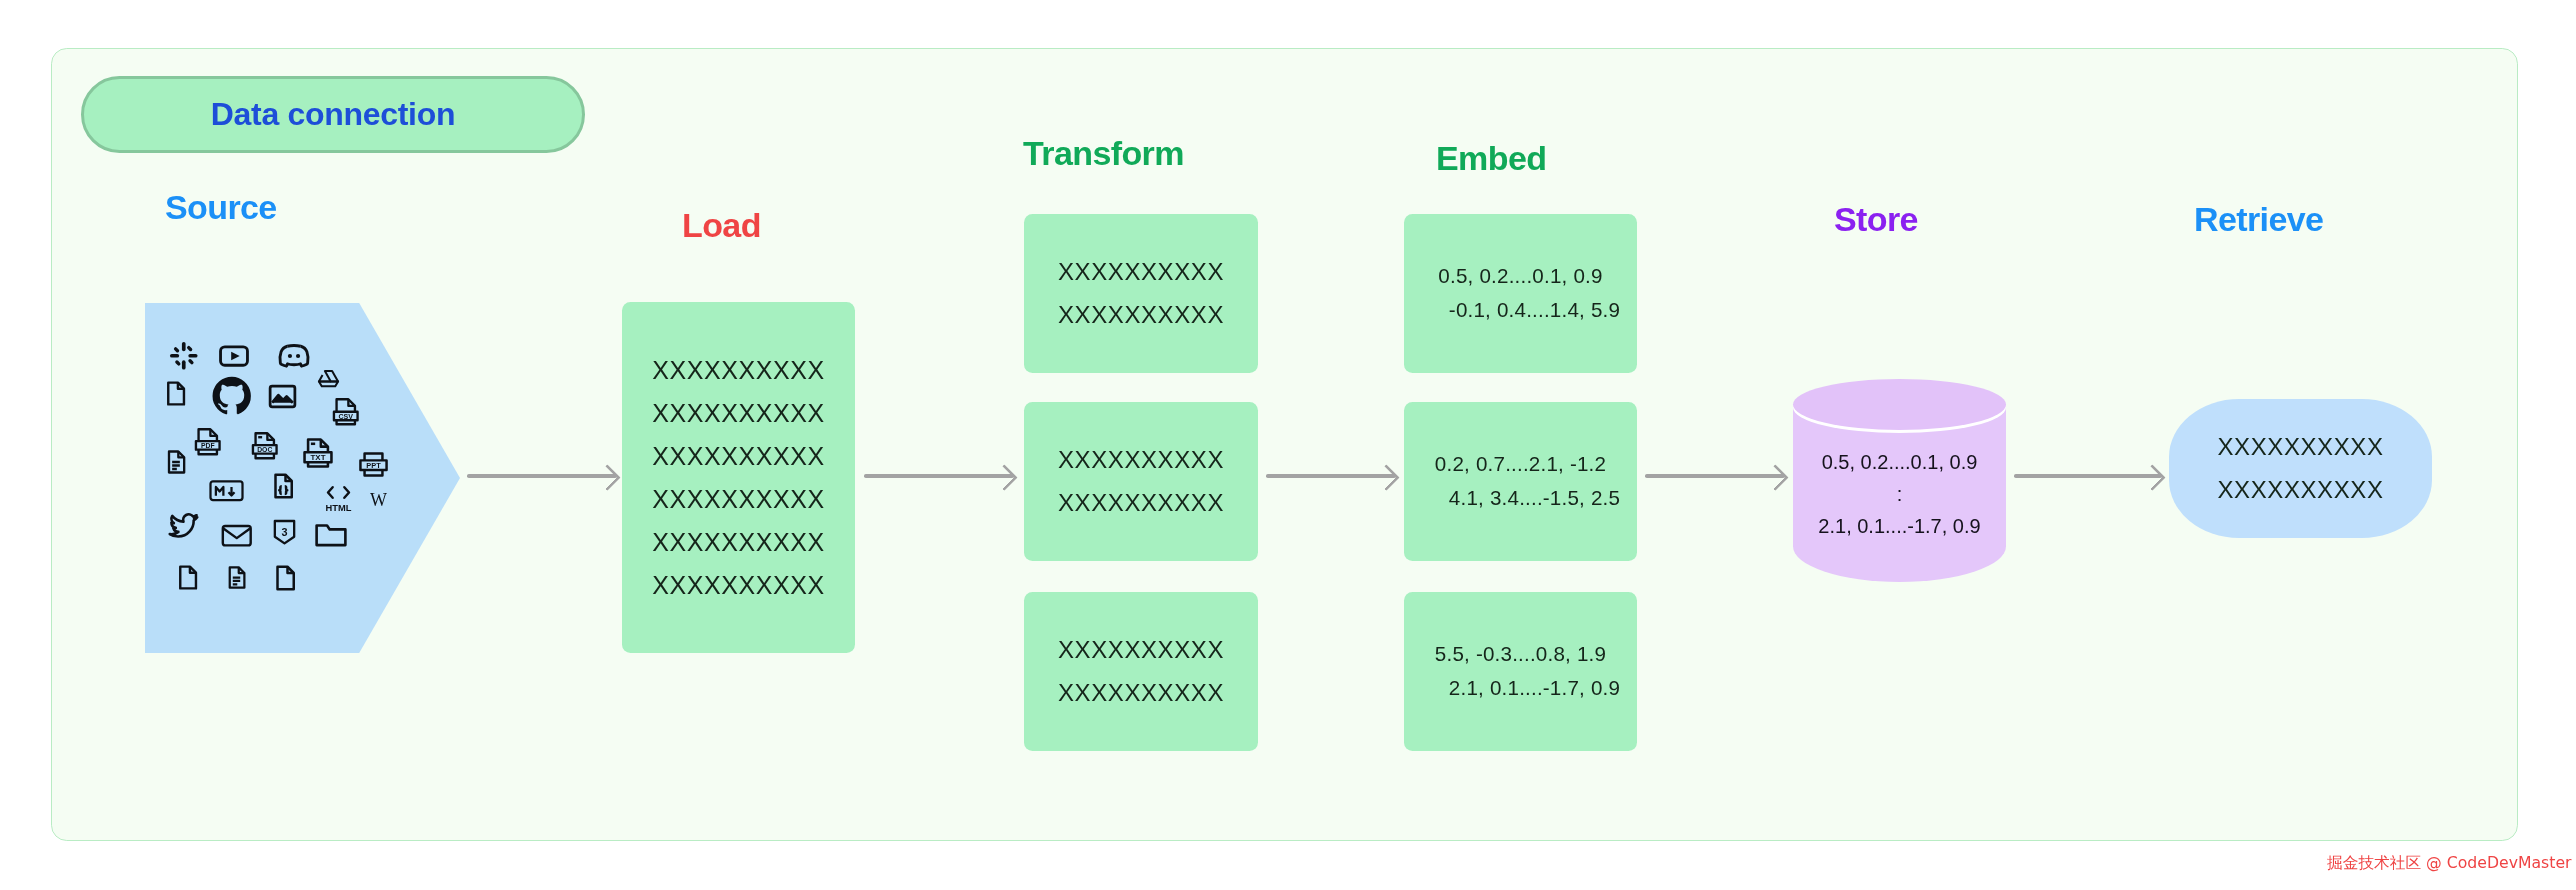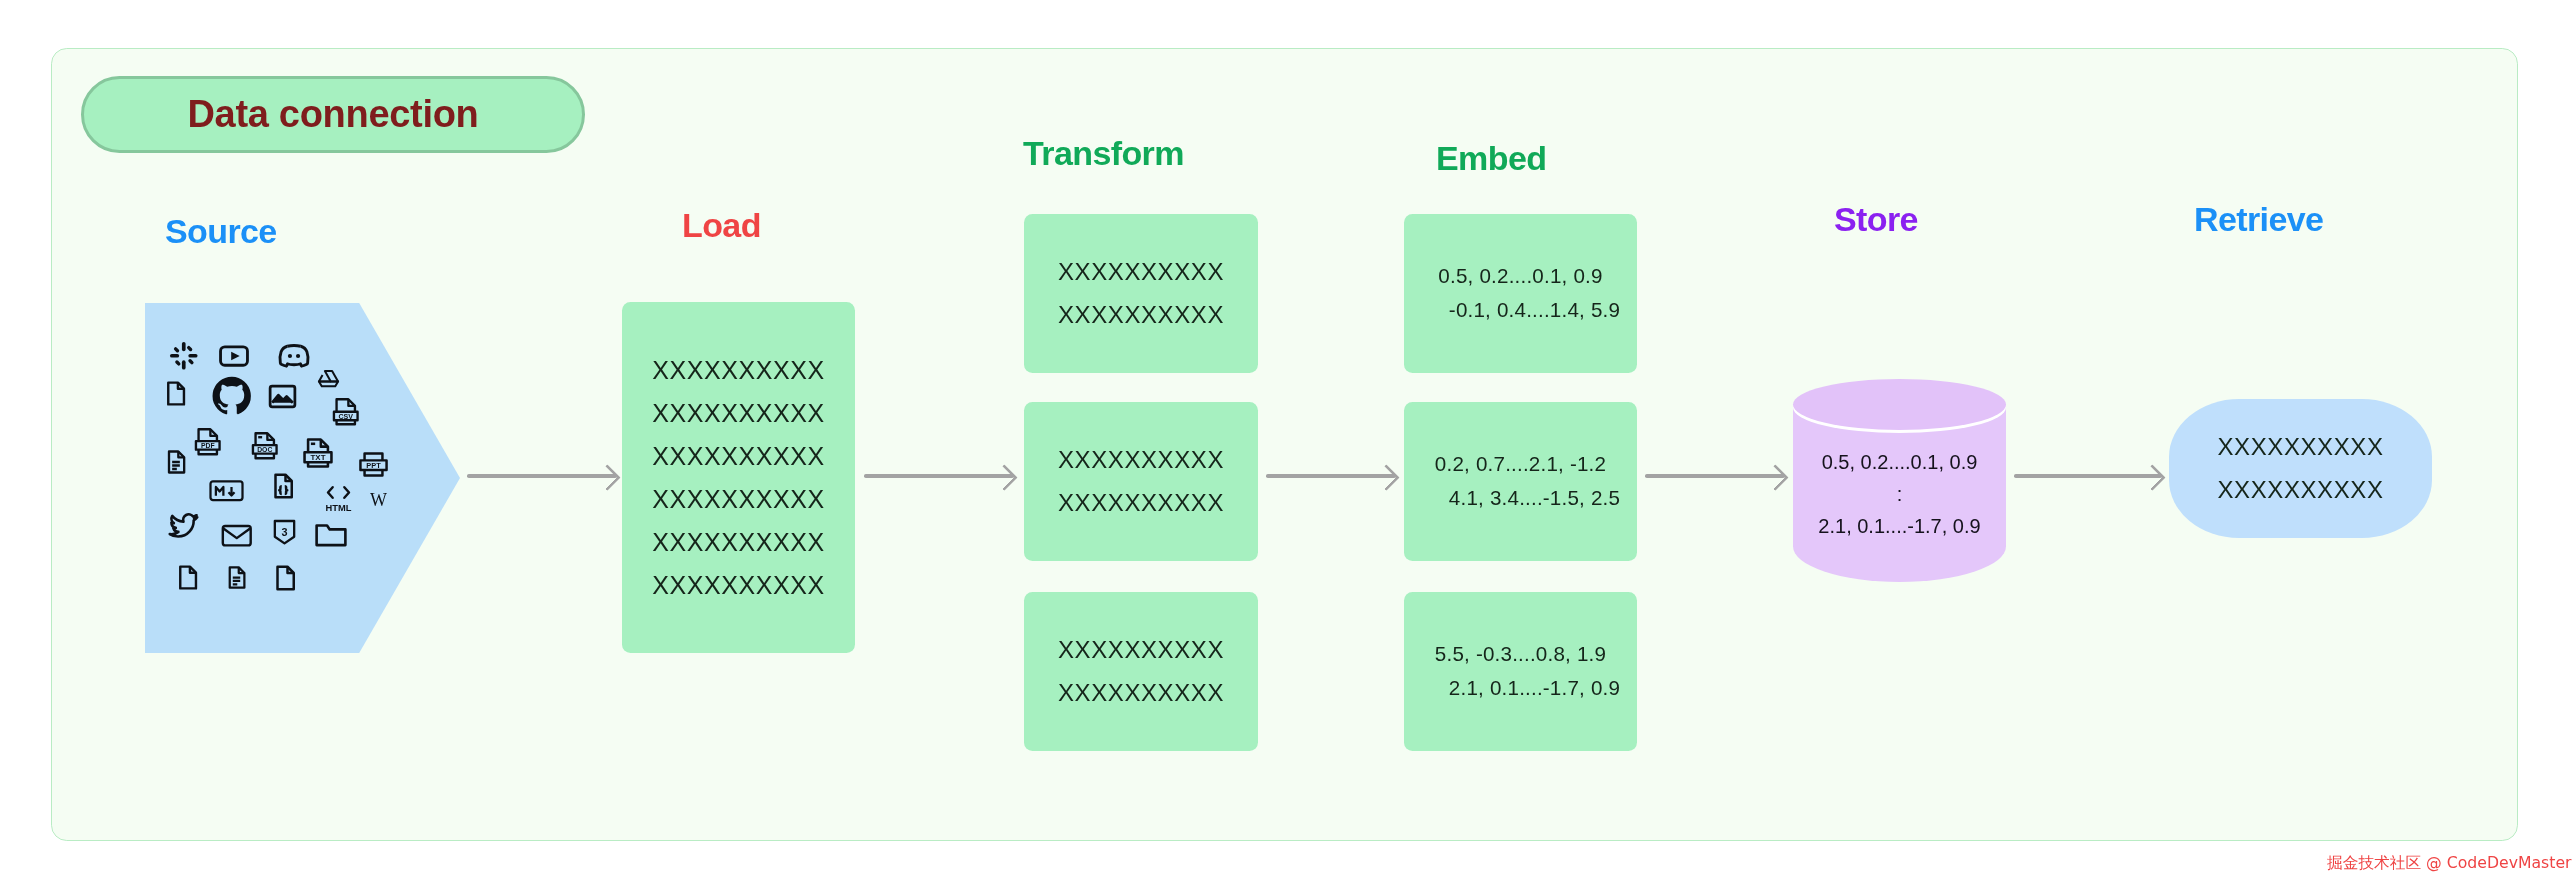--- a/index.html
+++ b/index.html
@@ -38,34 +38,34 @@
     height: 77px;
     background: #a6f0c0;
     border: 3px solid #86c79c;
     border-radius: 39px;
     box-sizing: border-box;
     display: flex;
     align-items: center;
     justify-content: center;
   }
   #data-connection-badge .badge-text {
-    font-size: 38px;
+    font-size: 32px;
     font-weight: bold;
-    color: #7f1d1d;
+    color: #1d4ed8;
     letter-spacing: -0.3px;
   }
   
   .stage-title {
     position: absolute;
     font-size: 34px;
     font-weight: bold;
     white-space: nowrap;
     letter-spacing: -0.6px;
   }
-  #title-source   { left: 165px;  top: 212px; color: #1b90f7; text-align: right; }
+  #title-source   { left: 165px;  top: 188px; color: #1b90f7; text-align: right; }
   #title-load     { left: 682px; top: 206px; color: #ef4444; }
   #title-transform{ left: 1023px; top: 134px; color: #10a958; }
   #title-embed    { left: 1436px; top: 139px; color: #10a958; }
   #title-store    { left: 1834px; top: 200px; color: #8b21f0; }
   #title-retrieve { left: 2194px; top: 200px; color: #1b90f7; }
 
   
   #source-shape {
     position: absolute;
     left: 145px;

